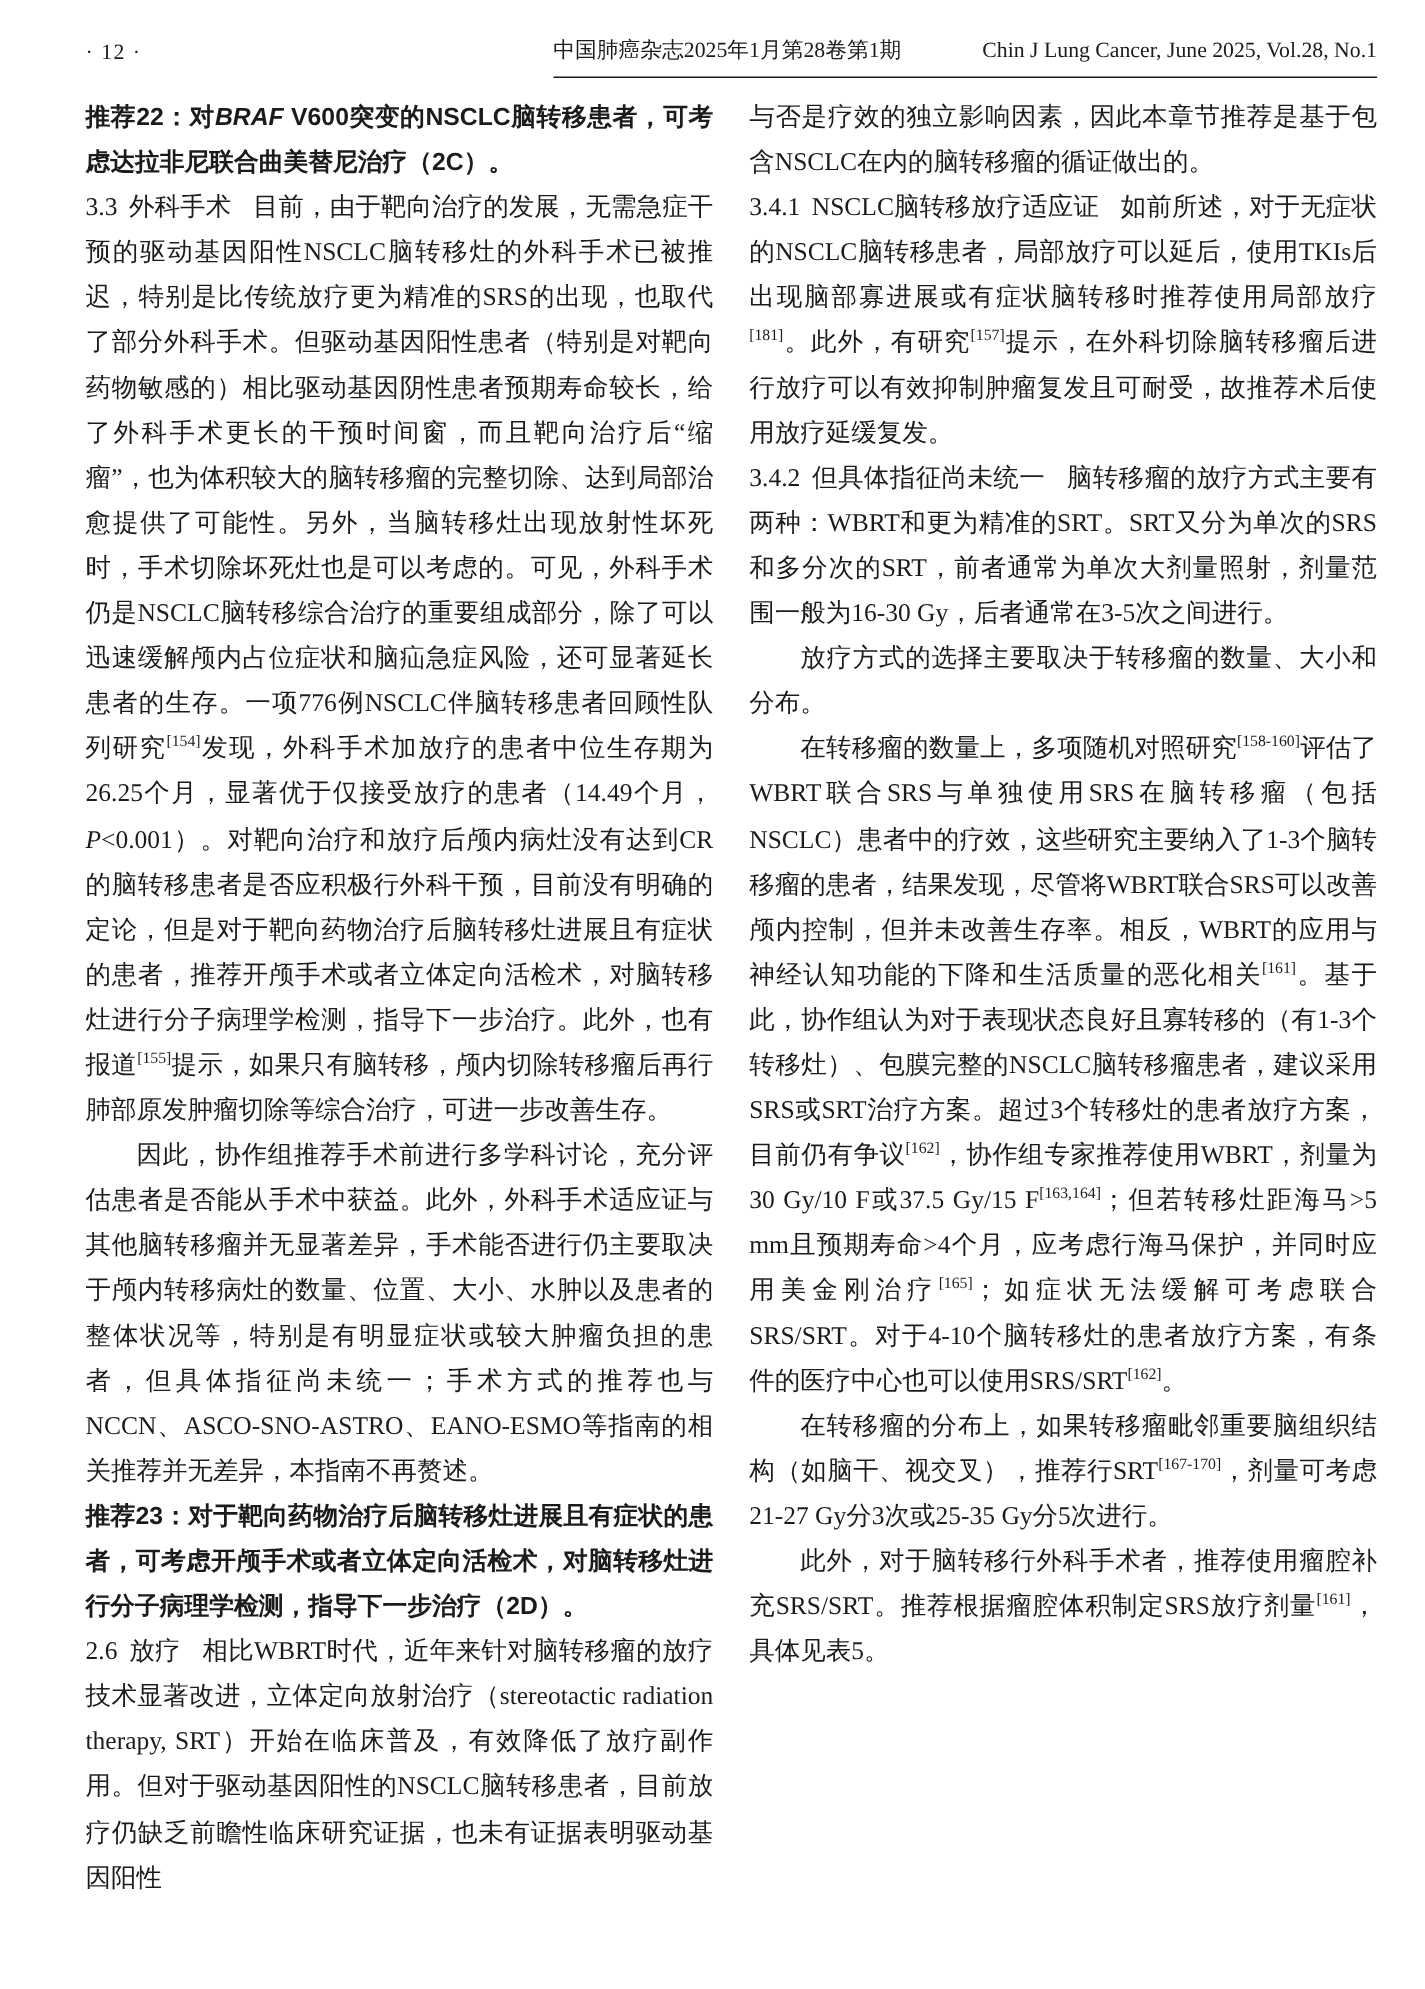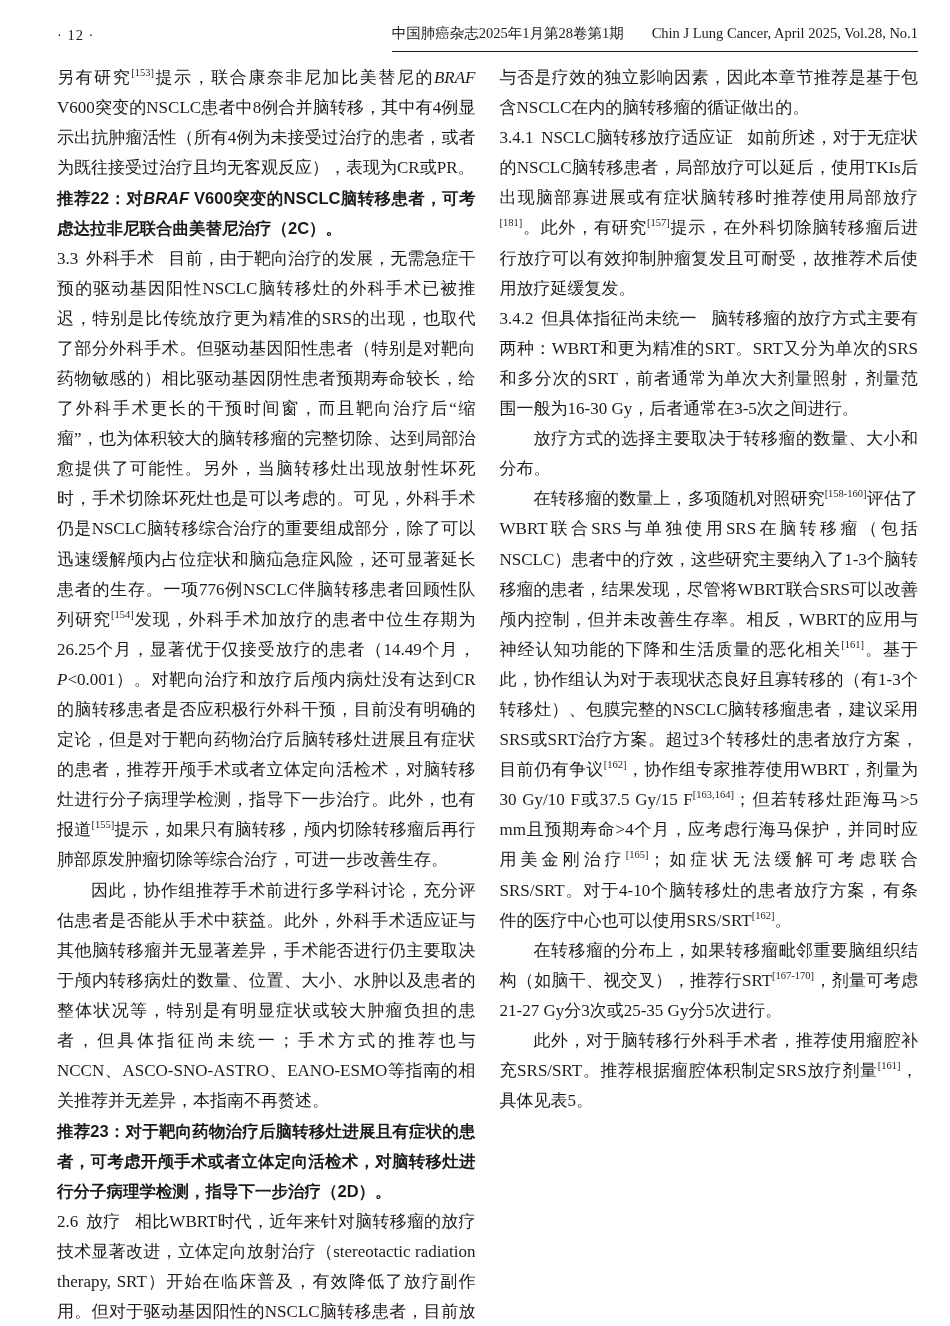--- a/index.html
+++ b/index.html
@@ -25,21 +25,21 @@
   }
   .page-number {
     white-space: nowrap;
     letter-spacing: 1px;
     padding-bottom: 8px;
   }
   .journal-title-block {
     margin-left: auto;
     display: flex;
     align-items: baseline;
-    gap: 28px;
+    gap: 54px;
     border-bottom: 1.5px solid #1b1b1b;
     padding-bottom: 8px;
     white-space: nowrap;
   }
   .columns {
     display: flex;
     gap: 24px;
     margin-top: 11px;
   }
   .col {
@@ -79,27 +79,26 @@
 </style>
 </head>
 <body>
 
 <div class="page">
 
   <div class="page-header">
     <span class="page-number">· 12 ·</span>
     <span class="journal-title-block">
       <span>中国肺癌杂志2025年1月第28卷第1期</span>
-      <span>Chin J Lung Cancer, April 2025, Vol.28, No.1</span>
+      <span>Chin J Lung Cancer, June 2025, Vol.28, No.1</span>
     </span>
   </div>
 
   <div class="columns">
     <section class="col">
-        <p class="para body"><span>另有研究<sup>[153]</sup>提示，联合康奈非尼加比美替尼的<i>BRAF</i> V600突变的NSCLC患者中8例合并脑转移，其中有4例显示出抗肿瘤活性（所有4例为未接受过治疗的患者，或者为既往接受过治疗且均无客观反应），表现为CR或PR。</span></p>
         <p class="para recommendation"><span>推荐22：对<i>BRAF</i> V600突变的NSCLC脑转移患者，可考虑达拉非尼联合曲美替尼治疗（2C）。</span></p>
         <p class="para section"><span class="sec-num">3.3</span><span class="sec-head">外科手术</span><span>目前，由于靶向治疗的发展，无需急症干预的驱动基因阳性NSCLC脑转移灶的外科手术已被推迟，特别是比传统放疗更为精准的SRS的出现，也取代了部分外科手术。但驱动基因阳性患者（特别是对靶向药物敏感的）相比驱动基因阴性患者预期寿命较长，给了外科手术更长的干预时间窗，而且靶向治疗后“缩瘤”，也为体积较大的脑转移瘤的完整切除、达到局部治愈提供了可能性。另外，当脑转移灶出现放射性坏死时，手术切除坏死灶也是可以考虑的。可见，外科手术仍是NSCLC脑转移综合治疗的重要组成部分，除了可以迅速缓解颅内占位症状和脑疝急症风险，还可显著延长患者的生存。一项776例NSCLC伴脑转移患者回顾性队列研究<sup>[154]</sup>发现，外科手术加放疗的患者中位生存期为26.25个月，显著优于仅接受放疗的患者（14.49个月，<i>P</i>&lt;0.001）。对靶向治疗和放疗后颅内病灶没有达到CR的脑转移患者是否应积极行外科干预，目前没有明确的定论，但是对于靶向药物治疗后脑转移灶进展且有症状的患者，推荐开颅手术或者立体定向活检术，对脑转移灶进行分子病理学检测，指导下一步治疗。此外，也有报道<sup>[155]</sup>提示，如果只有脑转移，颅内切除转移瘤后再行肺部原发肿瘤切除等综合治疗，可进一步改善生存。</span></p>
         <p class="para body indent"><span>因此，协作组推荐手术前进行多学科讨论，充分评估患者是否能从手术中获益。此外，外科手术适应证与其他脑转移瘤并无显著差异，手术能否进行仍主要取决于颅内转移病灶的数量、位置、大小、水肿以及患者的整体状况等，特别是有明显症状或较大肿瘤负担的患者，但具体指征尚未统一；手术方式的推荐也与NCCN、ASCO-SNO-ASTRO、EANO-ESMO等指南的相关推荐并无差异，本指南不再赘述。</span></p>
         <p class="para recommendation"><span>推荐23：对于靶向药物治疗后脑转移灶进展且有症状的患者，可考虑开颅手术或者立体定向活检术，对脑转移灶进行分子病理学检测，指导下一步治疗（2D）。</span></p>
         <p class="para section"><span class="sec-num">2.6</span><span class="sec-head">放疗</span><span>相比WBRT时代，近年来针对脑转移瘤的放疗技术显著改进，立体定向放射治疗（stereotactic radiation therapy, SRT）开始在临床普及，有效降低了放疗副作用。但对于驱动基因阳性的NSCLC脑转移患者，目前放疗仍缺乏前瞻性临床研究证据，也未有证据表明驱动基因阳性</span></p>
       </section>
     <section class="col">
         <p class="para body"><span>与否是疗效的独立影响因素，因此本章节推荐是基于包含NSCLC在内的脑转移瘤的循证做出的。</span></p>
         <p class="para section"><span class="sec-num">3.4.1</span><span class="sec-head">NSCLC脑转移放疗适应证</span><span>如前所述，对于无症状的NSCLC脑转移患者，局部放疗可以延后，使用TKIs后出现脑部寡进展或有症状脑转移时推荐使用局部放疗<sup>[181]</sup>。此外，有研究<sup>[157]</sup>提示，在外科切除脑转移瘤后进行放疗可以有效抑制肿瘤复发且可耐受，故推荐术后使用放疗延缓复发。</span></p>
         <p class="para section"><span class="sec-num">3.4.2</span><span class="sec-head">但具体指征尚未统一</span><span>脑转移瘤的放疗方式主要有两种：WBRT和更为精准的SRT。SRT又分为单次的SRS和多分次的SRT，前者通常为单次大剂量照射，剂量范围一般为16-30 Gy，后者通常在3-5次之间进行。</span></p>

